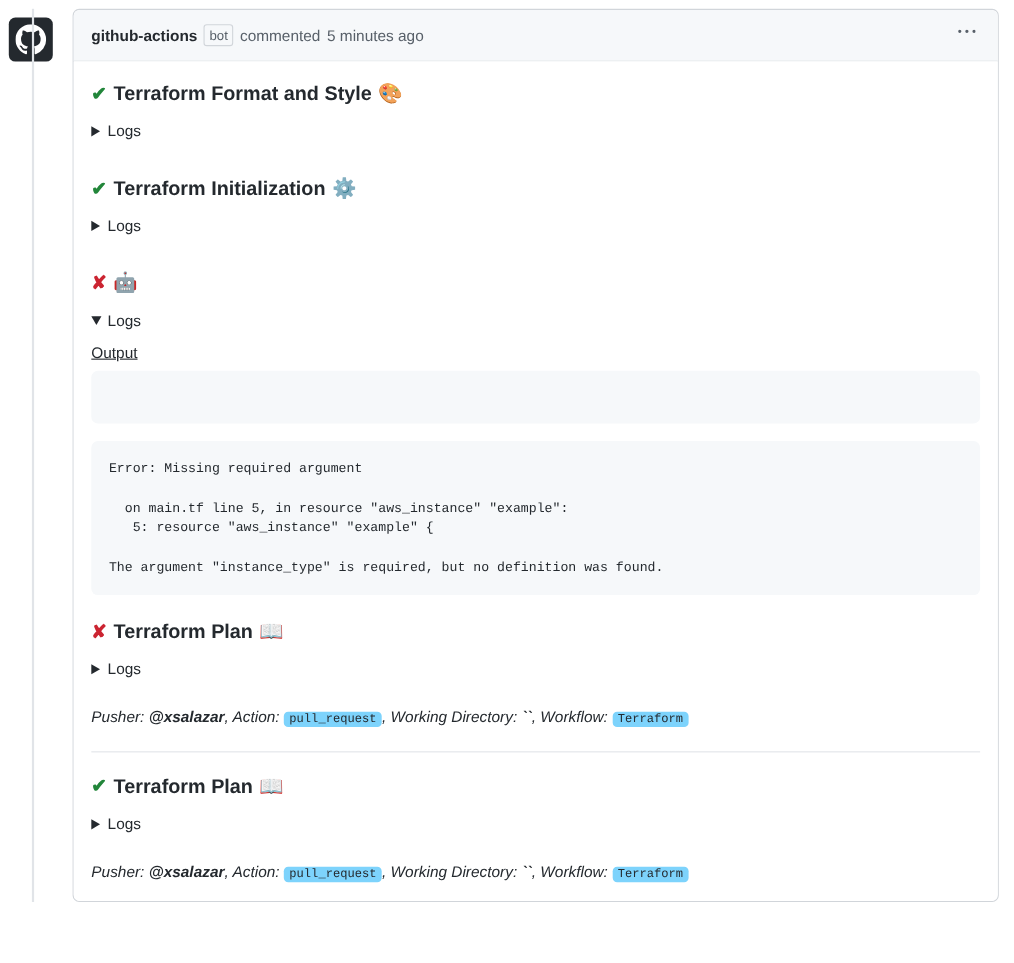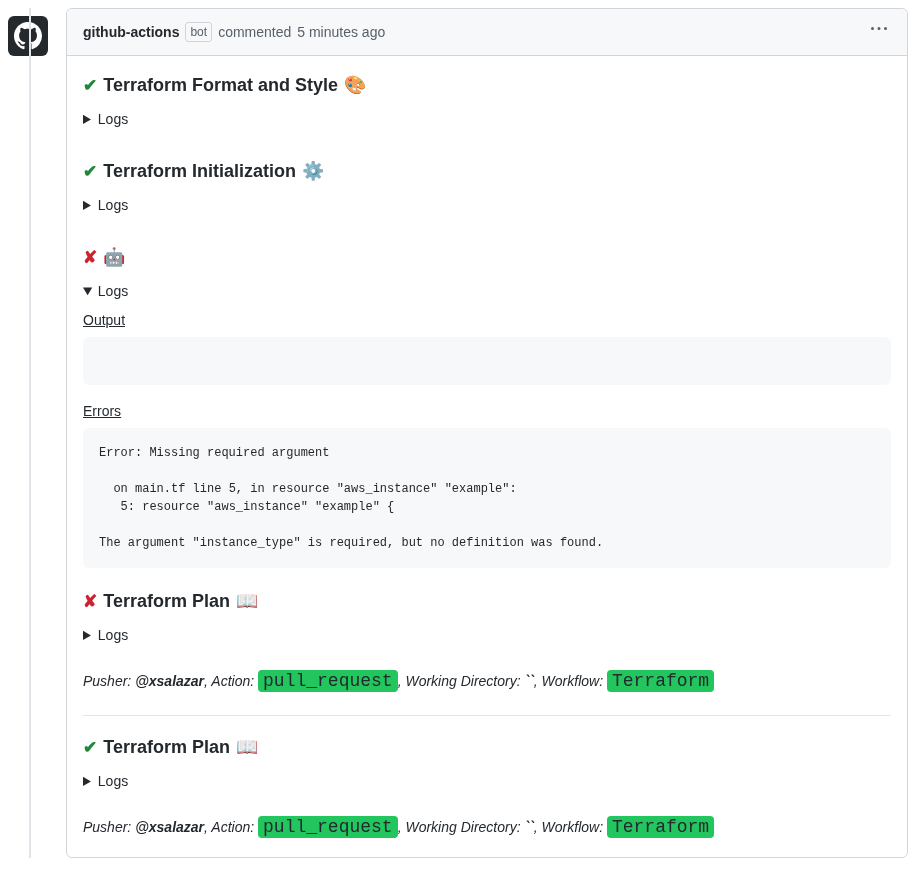--- a/index.html
+++ b/index.html
@@ -122,22 +122,22 @@
     }
     .footnote {
       font-style: italic;
       color: #24292e;
       margin-top: 14px;
     }
     .footnote .k { font-style: italic; }
     .footnote .v { font-weight: 600; }
     code.inline {
       font-family: SFMono-Regular, Consolas, "Liberation Mono", Menlo, monospace;
-      font-size: 18px;
-      background: #22c55e;
+      font-size: 11px;
+      background: #7dd3fc;
       padding: 1px 5px;
       border-radius: 4px;
       font-style: normal;
       font-weight: normal;
     }
     hr.sep {
       border: 0;
       border-top: 1px solid #e1e4e8;
       margin: 18px 0;
     }
@@ -194,21 +194,20 @@
 
         <div class="section">
           <h3 class="section-title">
             <span class="status-icon status-fail">✘</span>
             <span class="emoji">🤖</span>
           </h3>
           <details open="">
             <summary>Logs</summary>
             <div class="sub-label">Output</div>
             <div class="codeblock"></div>
-            <div class="sub-label">Errors</div>
             <div class="codeblock">Error: Missing required argument
 
   on main.tf line 5, in resource "aws_instance" "example":
    5: resource "aws_instance" "example" {
 
 The argument "instance_type" is required, but no definition was found.</div>
           </details>
         </div>
 
         <div class="section">

